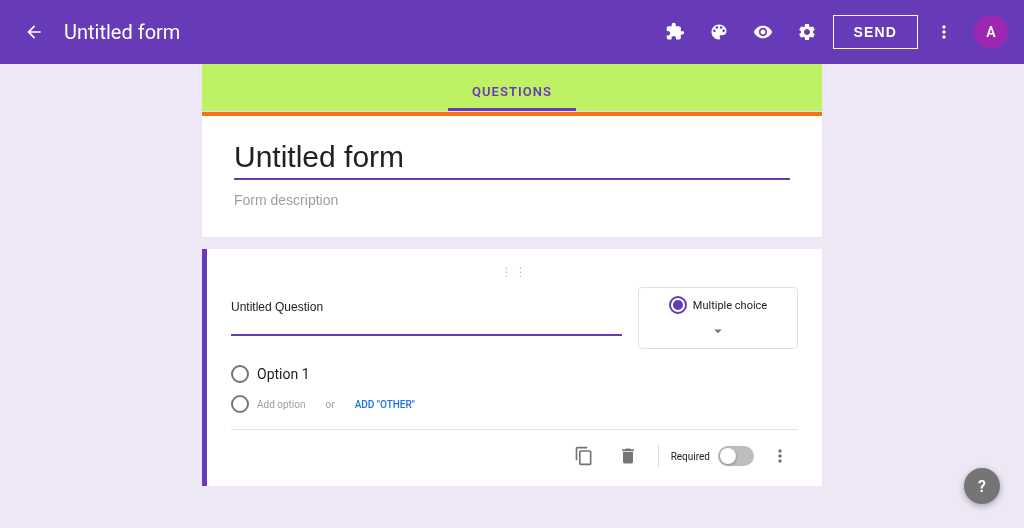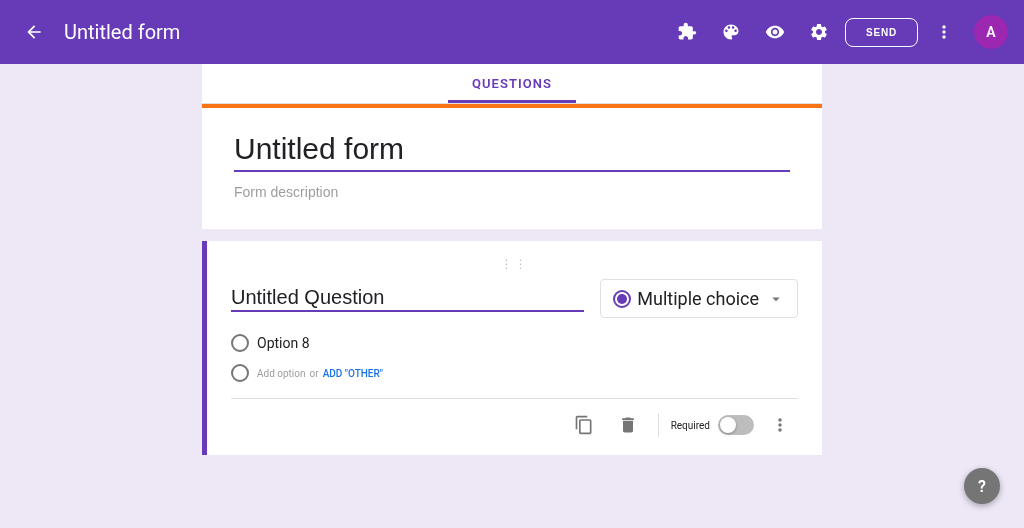--- a/index.html
+++ b/index.html
@@ -53,25 +53,25 @@
       align-items: center;
       justify-content: center;
       border-radius: 50%;
       font-size: 18px;
     }
     .send-btn {
       border: 1.5px solid white;
       color: white;
       background: transparent;
       padding: 8px 20px;
-      font-size: 10px;
+      font-size: 14px;
       font-weight: 600;
       letter-spacing: 0.08em;
       cursor: pointer;
-      border-radius: 8px;
+      border-radius: 0;
     }
     .avatar {
       width: 34px;
       height: 34px;
       border-radius: 50%;
       background: #9c27b0;
       overflow: hidden;
       display: flex;
       align-items: center;
       justify-content: center;
@@ -93,25 +93,25 @@
 
     
     .form-container {
       width: 620px;
       margin-top: 0;
       position: relative;
     }
 
     
     .tabs {
-      background: #ffffff;
+      background: #bef264;
       display: flex;
       justify-content: center;
       border-bottom: 1px solid #e0e0e0;
-      height: 40px;
+      height: 48px;
       align-items: flex-end;
     }
     .tab {
       padding: 12px 24px;
       font-size: 13px;
       font-weight: 600;
       letter-spacing: 0.08em;
       cursor: pointer;
       color: #757575;
       position: relative;
@@ -177,41 +177,42 @@
       cursor: grab;
     }
     .question-row {
       display: flex;
       align-items: center;
       gap: 16px;
       margin-bottom: 16px;
     }
     .question-input {
       flex: 1;
-      font-size: 20px;
+      font-size: 12px;
       color: #202124;
       border: none;
       border-bottom: 2px solid #673ab7;
       outline: none;
-      padding-bottom: 1px;
+      padding-bottom: 20px;
       background: transparent;
     }
     .question-type-btn {
       display: flex;
       align-items: center;
       gap: 8px;
       border: 1px solid #e0e0e0;
       border-radius: 4px;
       padding: 8px 12px;
       background: white;
       cursor: pointer;
-      font-size: 18px;
+      font-size: 11px;
       color: #202124;
       min-width: 160px;
       justify-content: space-between;
+      flex-direction: column;
     }
     .radio-dot {
       width: 18px;
       height: 18px;
       border-radius: 50%;
       border: 2px solid #757575;
       display: inline-flex;
       align-items: center;
       justify-content: center;
       margin-right: 8px;
@@ -387,27 +388,27 @@
             <span>Multiple choice</span>
           </span>
           <svg width="18" height="18" viewBox="0 0 24 24" fill="#757575">
             <path d="M7 10l5 5 5-5z"></path>
           </svg>
         </div>
       </div>
 
       <div class="option-row">
         <span class="radio-dot"></span>
-        <span>Option 8</span>
+        <span>Option 1</span>
       </div>
 
       <div class="add-option-row">
         <span class="radio-dot"></span>
         <span style="cursor:pointer;">Add option</span>
-        <span style="margin:0 4px;">or</span>
+        <span style="margin:0 20px;">or</span>
         <a class="add-other-link">ADD "OTHER"</a>
       </div>
 
       <div class="question-footer">
 
         <button class="footer-icon-btn" title="Duplicate">
           <svg width="20" height="20" viewBox="0 0 24 24" fill="#757575">
             <path d="M16 1H4c-1.1 0-2 .9-2 2v14h2V3h12V1zm3 4H8c-1.1 0-2 .9-2 2v14c0 1.1.9 2 2 2h11c1.1 0 2-.9 2-2V7c0-1.1-.9-2-2-2zm0 16H8V7h11v14z"></path>
           </svg>
         </button>

